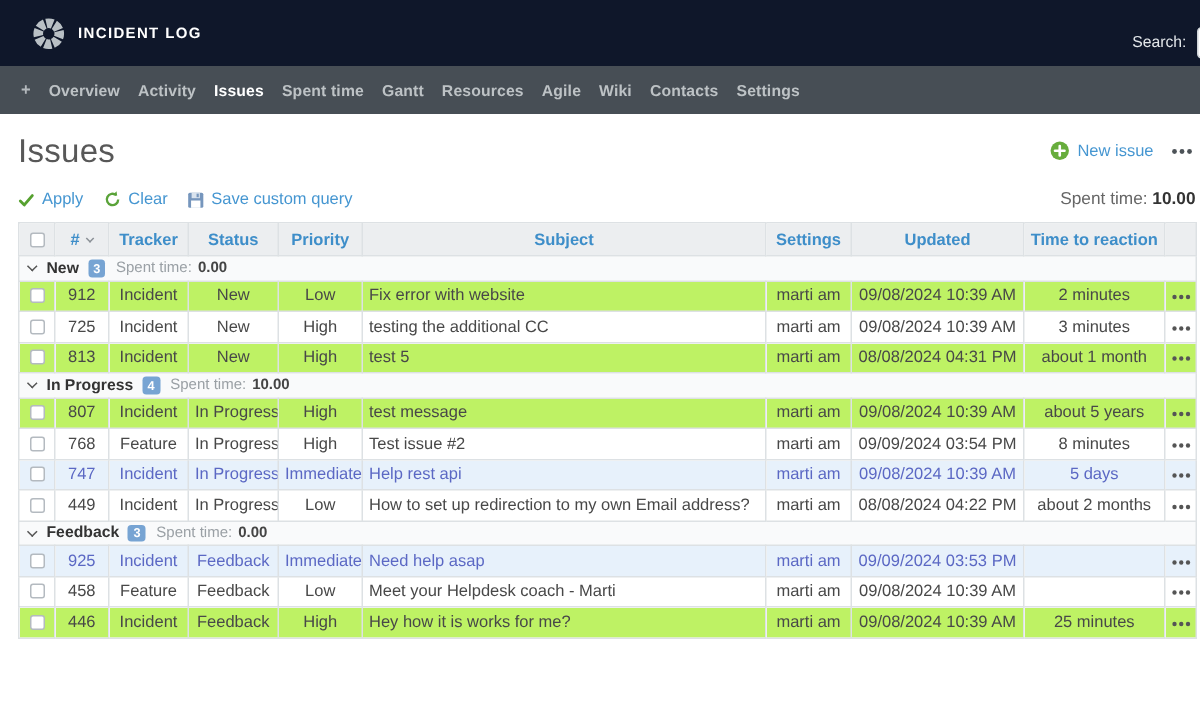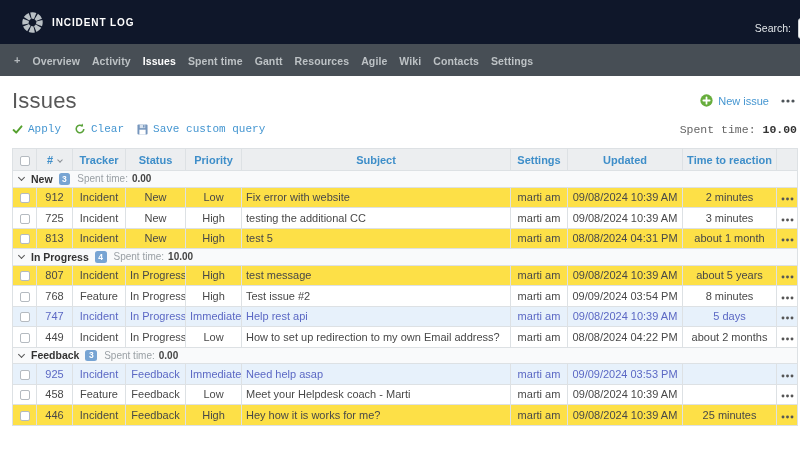--- a/index.html
+++ b/index.html
@@ -70,21 +70,21 @@
   }
   .chev {
     display:inline-block; width:5px; height:5px;
     border-right:1.3px solid #555; border-bottom:1.3px solid #555;
   }
   .chev.right { transform:rotate(-45deg); margin:0 8px 0 2px; }
   .chev.down  { transform:rotate(45deg); margin:0 7px 2px 2px; }
 
   
   .toolbar-row {
-    display:flex; align-items:flex-start; margin-top:9px; height:16px;font-family:Liberation Mono, monospace;
+    display:flex; align-items:flex-end; margin-top:9px; height:16px;
   }
   .tb-link { display:flex; align-items:center; font-size:11px; margin-right:13px; }
   .tb-link svg { margin-right:5px; }
   .spent-total { margin-left:auto; font-size:11.5px; color:#666; }
   .spent-total b { color:#333; }
 
   
   table.issues {
     width:785px; border-collapse:collapse; table-layout:fixed;
     margin-top:9px; font-size:11px; color:#484848;
@@ -108,21 +108,21 @@
   .group-inner { display:flex; align-items:center; }
   .group-name { font-weight:bold; color:#333; margin-right:6px; font-size:10.5px; }
   .group-badge {
     background:#77a4d3; color:#fff; font-size:8.5px; font-weight:bold;
     border-radius:2.5px; padding:1.5px 3.5px; margin-right:7px; line-height:1;
   }
   .group-spent-label { color:#9aa0a5; font-size:10px; margin-right:4px; }
   .group-spent-value { color:#444; font-size:10px; font-weight:bold; }
 
   tr.issue-row td { height:20.5px; background:#ffffff; }
-  tr.issue-row.odd td { background:#fde047; }
+  tr.issue-row.odd td { background:#bef264; }
   tr.issue-row.hl td { background:#e7f1fb; color:#5b68c4; }
   td.c { text-align:center; }
   td.col-subject { text-align:left; padding-left:6px; }
 
   .cb {
     display:inline-block; width:10px; height:10px;
     border:1px solid #b4bac0; border-radius:2px; background:#fff;
     vertical-align:middle; cursor:pointer;
   }
   td.actions-cell, th.actions-col { padding:0; text-align:center; }

